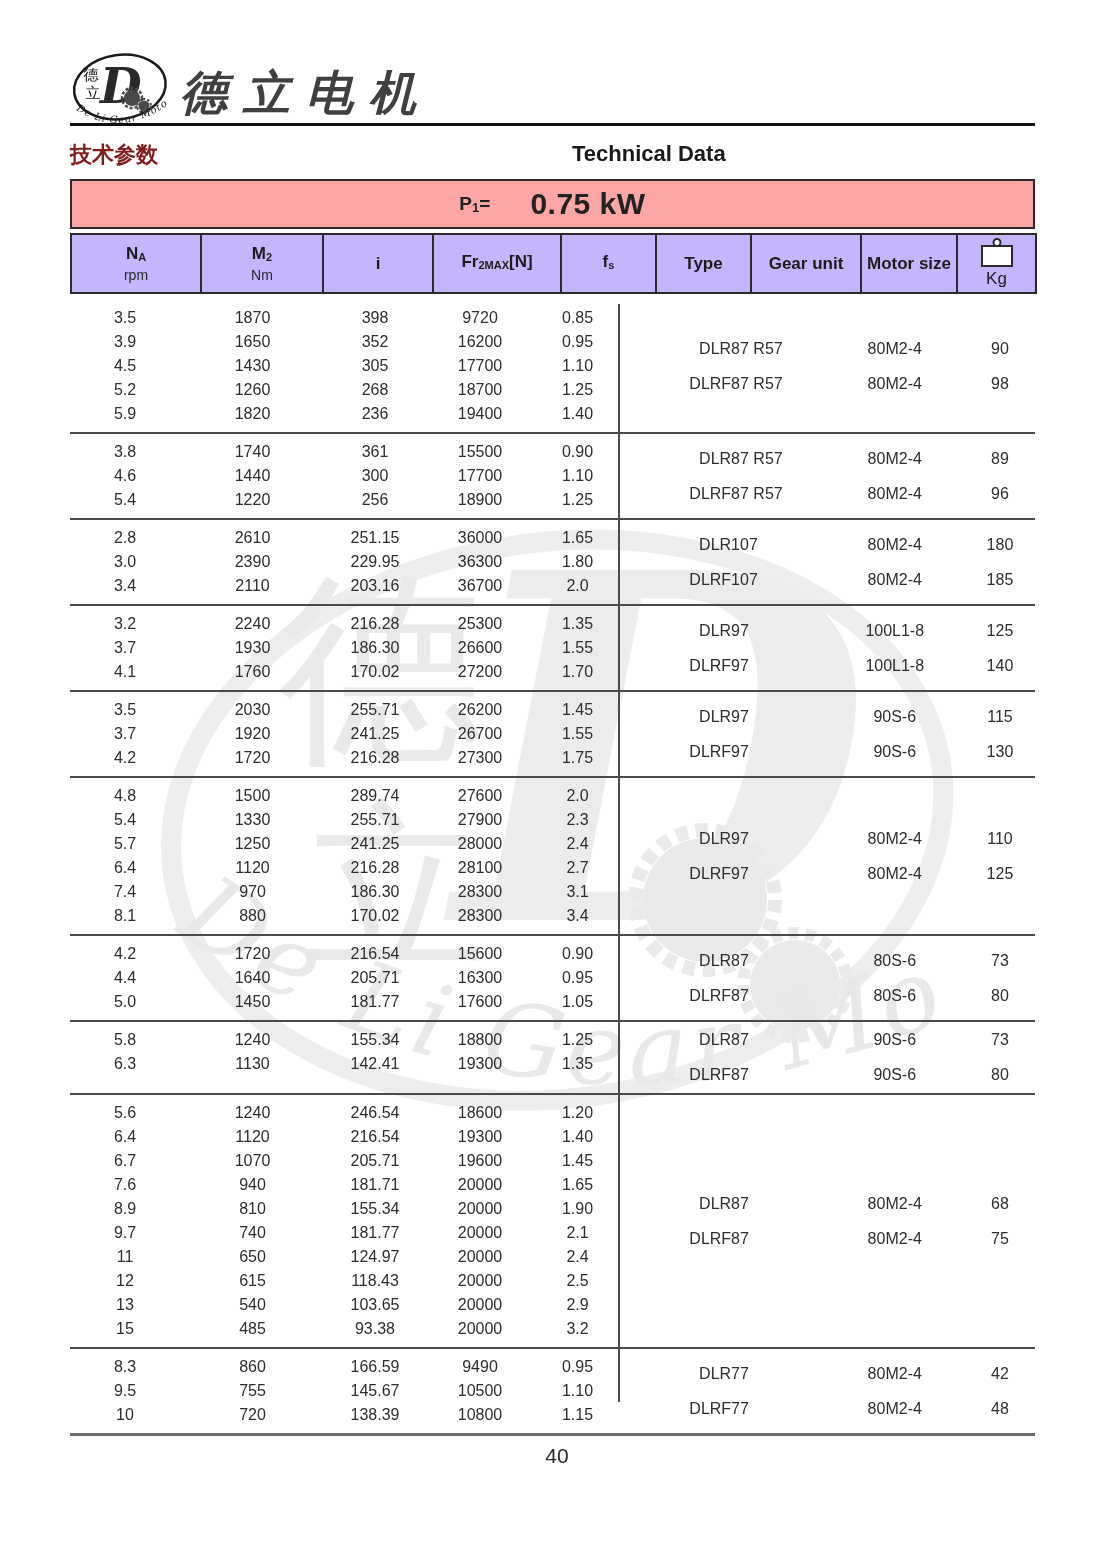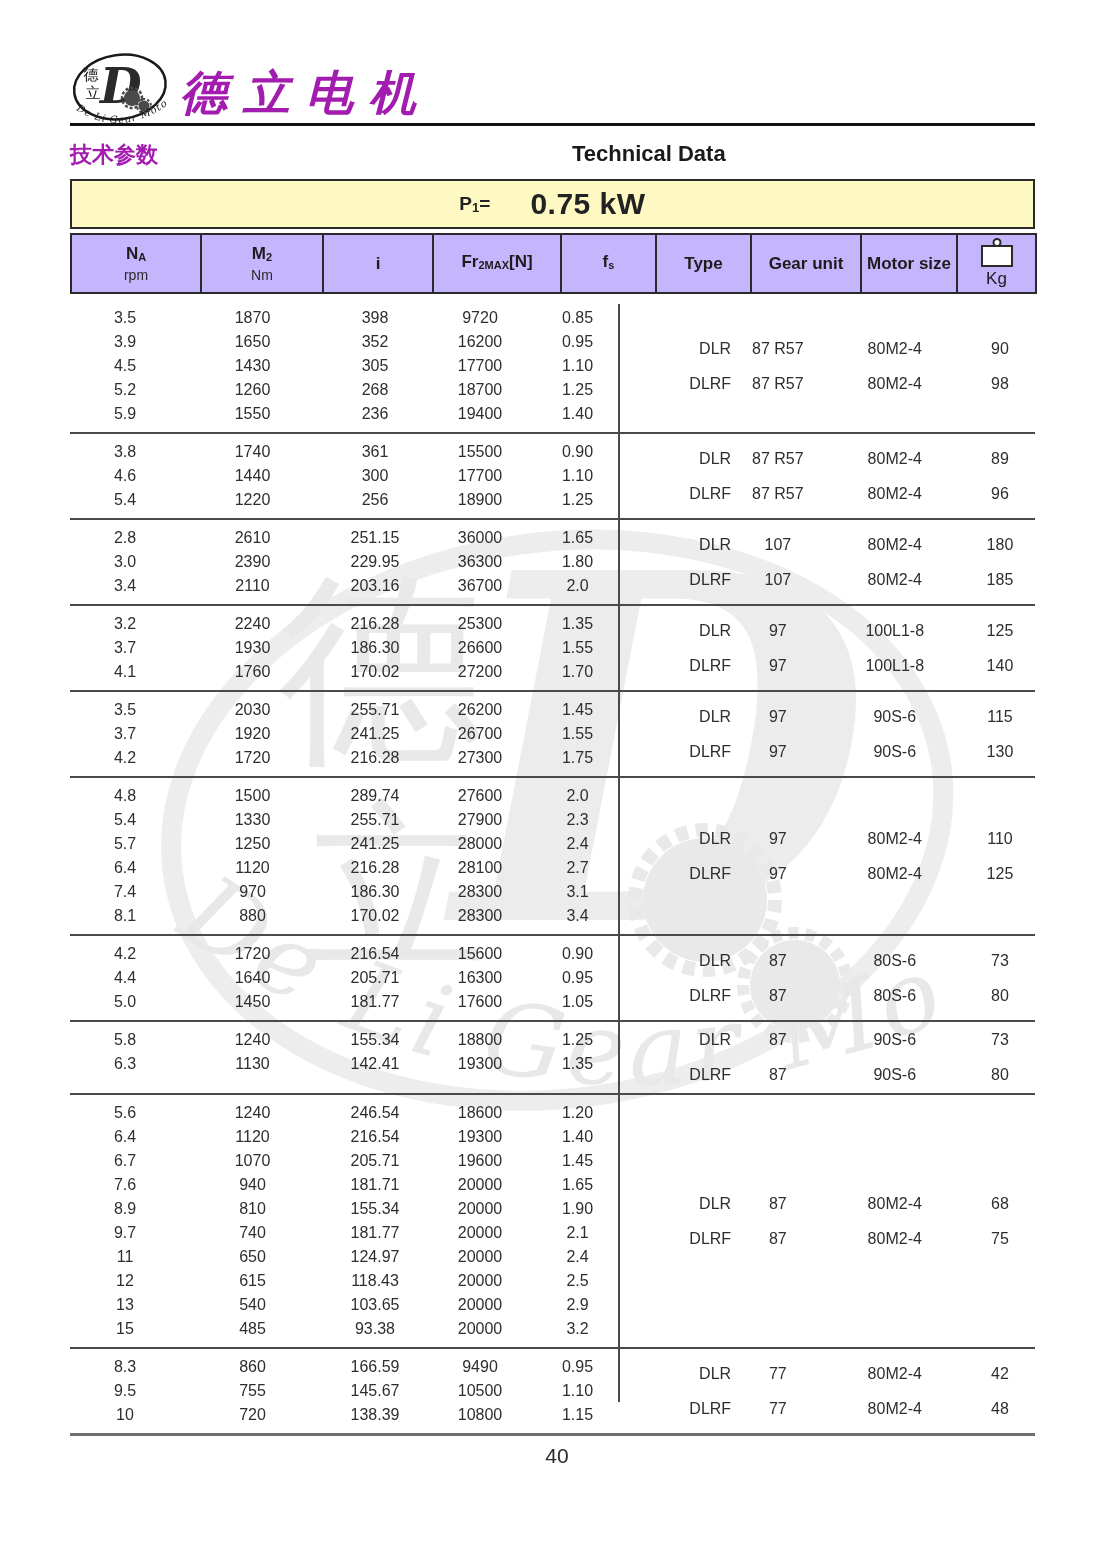--- a/index.html
+++ b/index.html
@@ -4,30 +4,30 @@
 <style>
   html,body { margin:0; padding:0; background:#ffffff; }
   .page {
     position:relative; width:1100px; height:1555px; background:#ffffff;
     font-family:"Liberation Sans", sans-serif; color:#222; overflow:hidden;
   }
   
   .logo { position:absolute; left:70px; top:50px; width:104px; height:92px; }
   .brand {
     position:absolute; left:180px; top:62px; font-family:"DejaVu Serif", serif;
-    font-weight:bold; font-style:italic; font-size:47px; letter-spacing:16px; color:#a21caf;
+    font-weight:bold; font-style:italic; font-size:47px; letter-spacing:16px; color:#404040;
   }
   .header-rule { position:absolute; left:70px; top:123px; width:965px; height:3px; background:#111; }
-  .sec-zh { position:absolute; left:70px; top:140px; font-size:22px; font-weight:bold; color:#a21caf; }
+  .sec-zh { position:absolute; left:70px; top:140px; font-size:22px; font-weight:bold; color:#7f1d1d; }
   .sec-en { position:absolute; left:572px; top:141px; font-size:22px; font-weight:bold; color:#1a1a1a; }
   
   .title-box {
     position:absolute; left:70px; top:179px; width:961px; height:46px;
     border:2px solid #2a2a2a; display:flex; align-items:center; justify-content:center;
-    background:#fef9c3;
+    background:#fca5a5;
     gap:40px;
   }
   .tb-small { font-size:19px; font-weight:bold; }
   .tb-sub   { font-size:13px; font-weight:bold; vertical-align:-2px; }
   .tb-big   { font-size:30px; font-weight:bold; letter-spacing:0.5px; }
   
   .head-table {
     position:absolute; left:70px; top:233px; width:965px; height:61px;
     border-collapse:collapse; table-layout:fixed; background:#c4b5fd;
   }
@@ -47,21 +47,21 @@
   .vline { position:absolute; left:548px; top:4px; width:2px; height:1098px; background:#4a4a4a; }
   .group { display:flex; border-bottom:2px solid #4a4a4a; padding:6px 0; }
   .group:last-child { border-bottom:none; }
   .g-left { width:550px; }
   .g-row { display:flex; height:24px; line-height:24px; font-size:16px; color:#2e2e2e; }
   .c { display:block; text-align:center; }
   .c0 { width:110px; } .c1 { width:145px; } .c2 { width:100px; } .c3 { width:110px; } .c4 { width:85px; }
   .g-right { width:415px; display:flex; flex-direction:column; justify-content:center; gap:11px; }
   .r-row { display:flex; height:24px; line-height:24px; font-size:16px; color:#2e2e2e; }
   .r-type  { width:90px;  text-align:right; padding-left:30px; box-sizing:border-box;margin-left:25px; }
-  .r-gear  { width:100px; text-align:center; }
+  .r-gear  { width:100px; text-align:left; }
   .r-motor { width:150px; text-align:center; }
   .r-kg    { width:75px;  text-align:center; }
   
   .footer-rule { position:absolute; left:70px; top:1433px; width:965px; height:3px; background:#6e6e6e; }
   .page-number { position:absolute; left:7px; top:1444px; width:1100px; text-align:center; font-size:21px; color:#2a2a2a; }
   
   .watermark { position:absolute; left:95px; top:480px; z-index:0; }
 </style>
 </head>
 <body>
@@ -199,21 +199,21 @@
             </div>
             <div class="g-row">
               <span class="c c0">5.2</span>
               <span class="c c1">1260</span>
               <span class="c c2">268</span>
               <span class="c c3">18700</span>
               <span class="c c4">1.25</span>
             </div>
             <div class="g-row">
               <span class="c c0">5.9</span>
-              <span class="c c1">1550</span>
+              <span class="c c1">1820</span>
               <span class="c c2">236</span>
               <span class="c c3">19400</span>
               <span class="c c4">1.40</span>
             </div>
           </div>
           <div class="g-right">
             <div class="r-row">
               <span class="r-type">DLR</span>
               <span class="r-gear">87 R57</span>
               <span class="r-motor">80M2-4</span>

